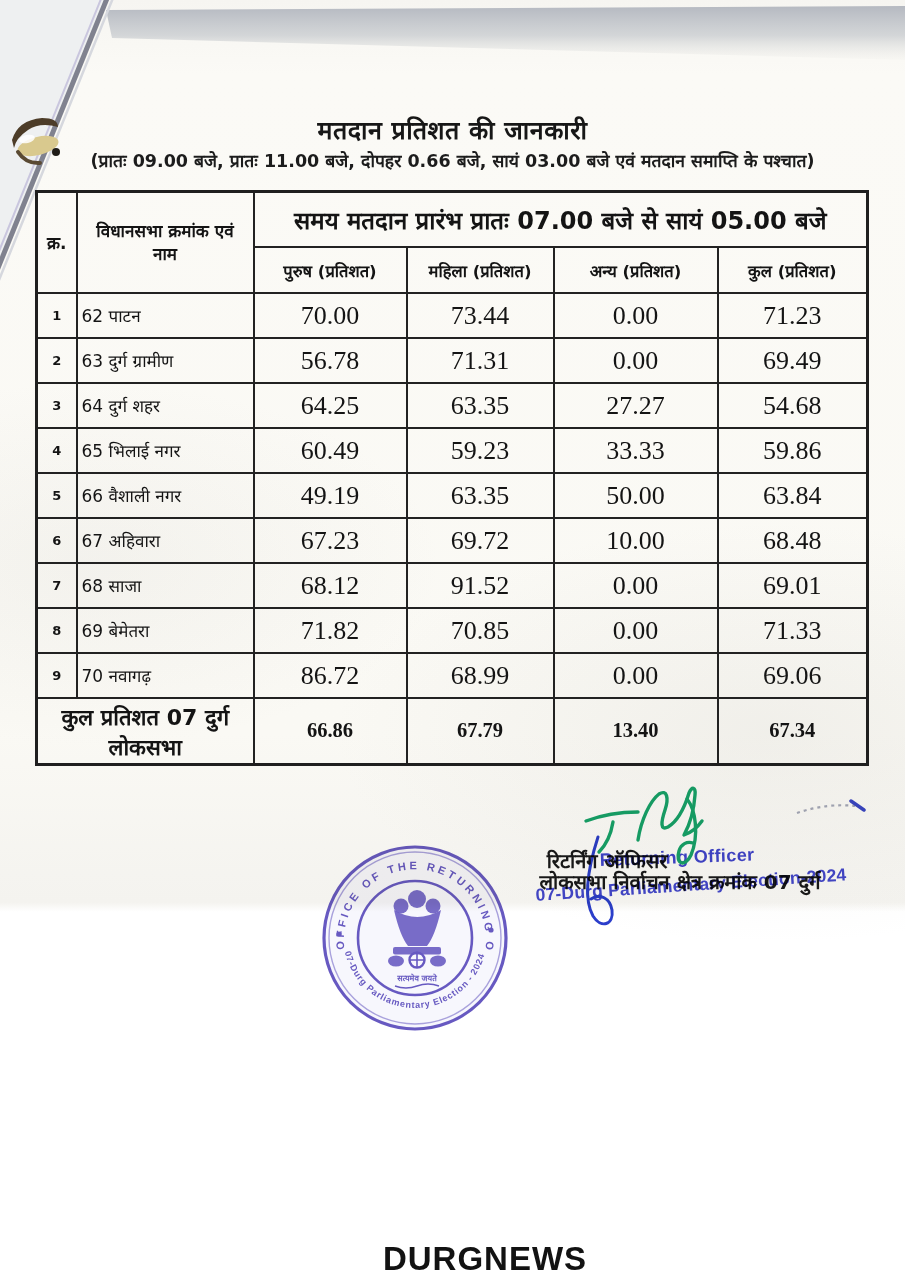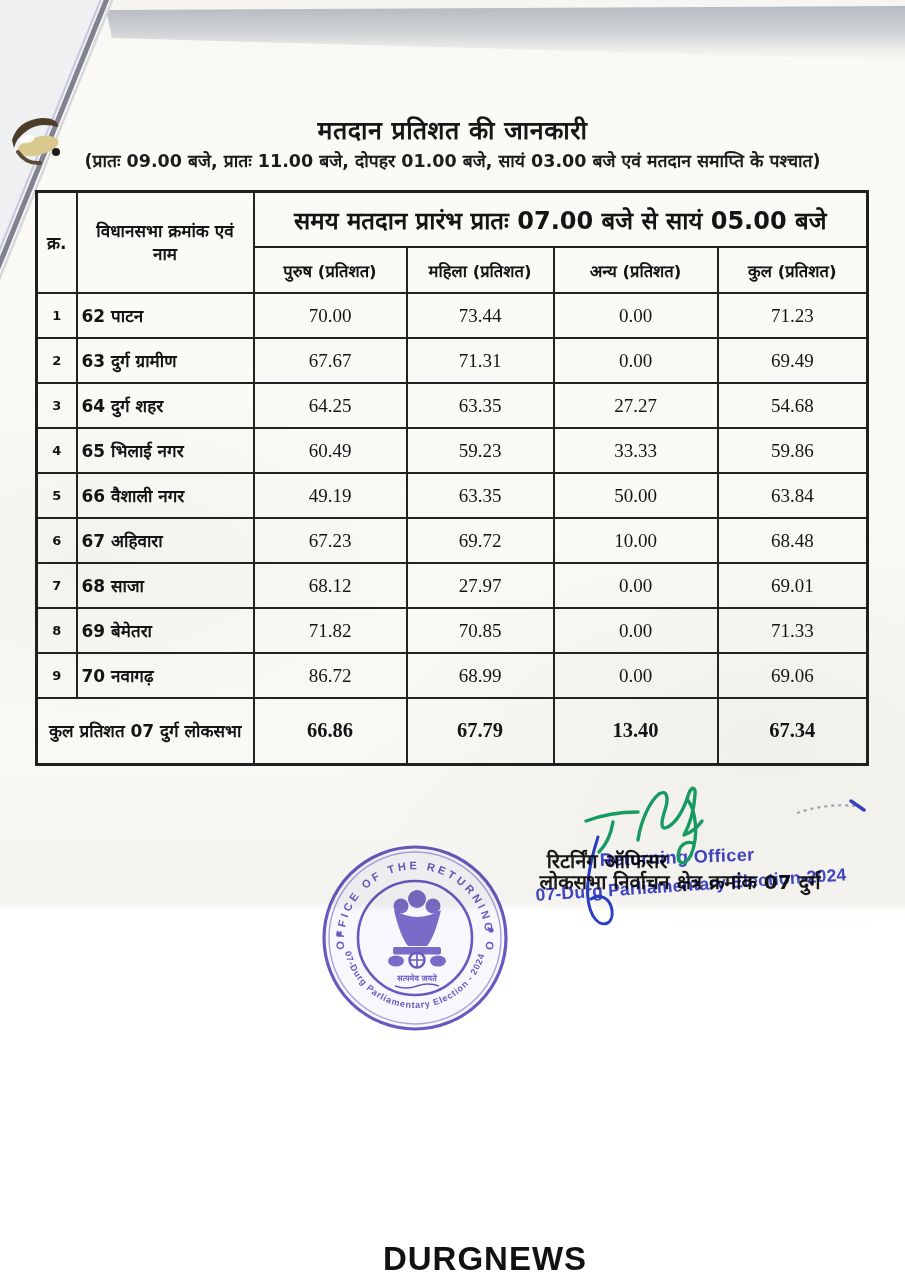--- a/index.html
+++ b/index.html
@@ -18,25 +18,25 @@
   table.poll{position:absolute;left:35px;top:190px;width:831px;
              border-collapse:collapse;table-layout:fixed;
              border:3px solid #1f1f1f;}
   table.poll th,table.poll td{border:2px solid #222;padding:0 4px;color:#141414;}
   table.poll th{font-weight:bold;}
   th.h-span{font-size:24px;height:53px;}
   th.h-serial{font-size:17px;}
   th.h-const{font-size:17px;line-height:1.35;}
   th.h-sub{font-size:16.5px;height:44px;font-weight:bold;}
   td.c-sno{font-size:13px;text-align:center;font-weight:bold;}
-  td.c-name{font-size:17px;font-weight:bold;text-align:left;padding-left:6px;}
-  td.c-num{font-family:"Liberation Serif",serif;font-size:19px;text-align:center;}
+  td.c-name{font-size:17px;font-weight:normal;text-align:left;padding-left:6px;}
+  td.c-num{font-family:"Liberation Serif",serif;font-size:26px;text-align:center;}
   tr.data-row{height:45px;}
   tr.total-row{height:66px;}
-  tr.total-row td.c-label{font-size:17px;font-weight:bold;text-align:center;}
+  tr.total-row td.c-label{font-size:22px;font-weight:bold;text-align:center;}
   tr.total-row td.c-num{font-weight:bold;font-size:20.5px;}
   .sig-line{position:absolute;white-space:nowrap;font-weight:bold;color:#181818;}
   .sig-line.l1{left:522px;top:835px;width:170px;text-align:center;font-size:20px;margin-top:12px;}
   .sig-line.l2{left:498px;top:868px;width:364px;text-align:center;font-size:20px;}
   .ink-layer{position:absolute;inset:0;pointer-events:none;mix-blend-mode:multiply;}
   .footer-band{position:absolute;left:0;top:1235px;width:905px;height:45px;background:#ffffff;}
   .watermark{position:absolute;top:1240px;left:0;width:970px;text-align:center;
              font-family:"Liberation Sans",sans-serif;font-size:33px;font-weight:600;
              letter-spacing:1px;color:#121212;}
 </style>
@@ -61,21 +61,21 @@
     <g>
       <path d="M 12 140 Q 18 120 42 118 Q 58 118 58 127 Q 40 122 28 130 Q 16 138 14 148 Z" fill="#4c3c28"></path>
       <ellipse cx="38" cy="146" rx="21" ry="9" fill="#d9c98e" transform="rotate(-14 38 146)"></ellipse>
       <ellipse cx="27" cy="139" rx="8" ry="4" fill="#ffffff" opacity="0.85" transform="rotate(-14 27 139)"></ellipse>
       <circle cx="56" cy="152" r="4" fill="#1f1c17"></circle>
       <path d="M 18 152 Q 26 164 40 163" stroke="#5a4a33" stroke-width="4" fill="none" stroke-linecap="round"></path>
     </g>
   </svg>
 
   <div class="doc-title">मतदान प्रतिशत की जानकारी</div>
-  <div class="doc-subtitle">(प्रातः 09.00 बजे, प्रातः 11.00 बजे, दोपहर 01.00 बजे, सायं 03.00 बजे एवं मतदान समाप्ति के पश्चात)</div>
+  <div class="doc-subtitle">(प्रातः 09.00 बजे, प्रातः 11.00 बजे, दोपहर 0.66 बजे, सायं 03.00 बजे एवं मतदान समाप्ति के पश्चात)</div>
 
   <table class="poll">
     <colgroup>
       <col style="width:40px">
         <col style="width:177px">
         <col style="width:153px">
       <col style="width:147px">
         <col style="width:164px">
         <col style="width:150px">
     </colgroup>
@@ -97,21 +97,21 @@
         <td class="c-sno">1</td>
         <td class="c-name">62 पाटन</td>
         <td class="c-num">70.00</td>
         <td class="c-num">73.44</td>
         <td class="c-num">0.00</td>
         <td class="c-num">71.23</td>
       </tr>
       <tr class="data-row">
         <td class="c-sno">2</td>
         <td class="c-name">63 दुर्ग ग्रामीण</td>
-        <td class="c-num">67.67</td>
+        <td class="c-num">56.78</td>
         <td class="c-num">71.31</td>
         <td class="c-num">0.00</td>
         <td class="c-num">69.49</td>
       </tr>
       <tr class="data-row">
         <td class="c-sno">3</td>
         <td class="c-name">64 दुर्ग शहर</td>
         <td class="c-num">64.25</td>
         <td class="c-num">63.35</td>
         <td class="c-num">27.27</td>
@@ -138,21 +138,21 @@
         <td class="c-name">67 अहिवारा</td>
         <td class="c-num">67.23</td>
         <td class="c-num">69.72</td>
         <td class="c-num">10.00</td>
         <td class="c-num">68.48</td>
       </tr>
       <tr class="data-row">
         <td class="c-sno">7</td>
         <td class="c-name">68 साजा</td>
         <td class="c-num">68.12</td>
-        <td class="c-num">27.97</td>
+        <td class="c-num">91.52</td>
         <td class="c-num">0.00</td>
         <td class="c-num">69.01</td>
       </tr>
       <tr class="data-row">
         <td class="c-sno">8</td>
         <td class="c-name">69 बेमेतरा</td>
         <td class="c-num">71.82</td>
         <td class="c-num">70.85</td>
         <td class="c-num">0.00</td>
         <td class="c-num">71.33</td>

